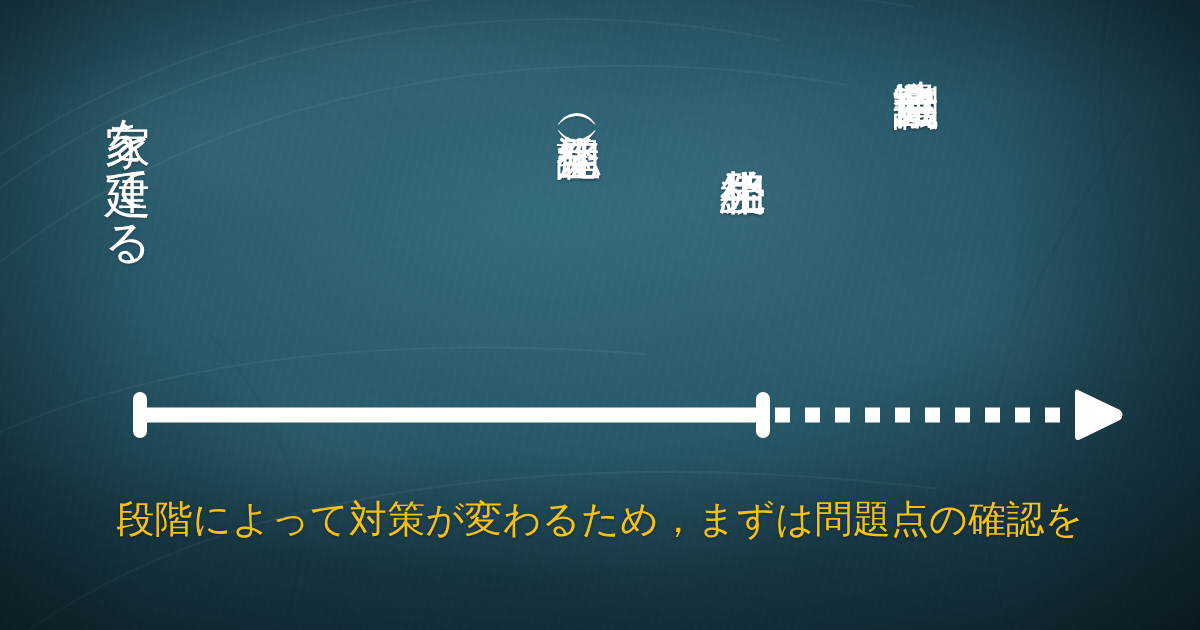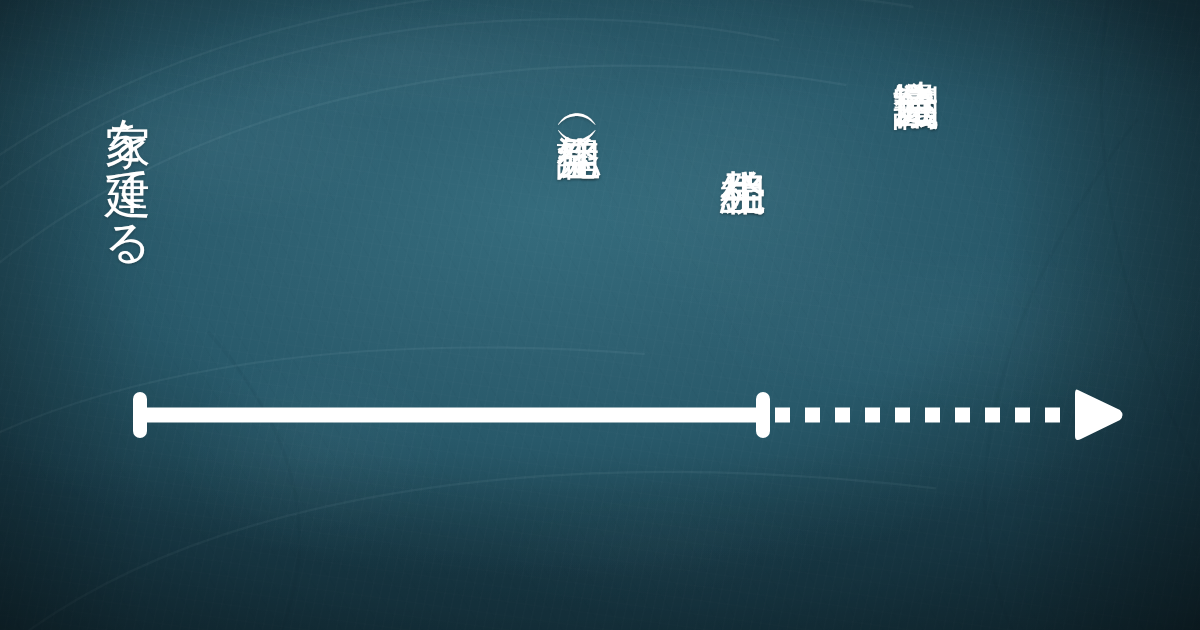--- a/index.html
+++ b/index.html
@@ -137,14 +137,15 @@
         <rect x="955" y="407.5" width="15" height="15" fill="#ffffff"></rect>
         <rect x="985" y="407.5" width="15" height="15" fill="#ffffff"></rect>
         <rect x="1015" y="407.5" width="15" height="15" fill="#ffffff"></rect>
         <rect x="1045" y="407.5" width="15" height="15" fill="#ffffff"></rect>
         <rect x="133" y="392" width="14" height="46" rx="7" ry="7" fill="#ffffff"></rect>
         <rect x="756" y="392" width="14" height="46" rx="7" ry="7" fill="#ffffff"></rect>
         <path d="M 1078 390 Q 1075 388 1075 394 L 1075 436 Q 1075 442 1081 439 L 1120 420 Q 1125 415 1120 410 Z" fill="#ffffff"></path>
       </g>
   </svg>
 
+  <div class="caption" style="top: 494px; color: rgb(245, 193, 22);">段階によって対策が変わるため，まずは問題点の確認を</div>
 
 </div>
 
 </body></html>

